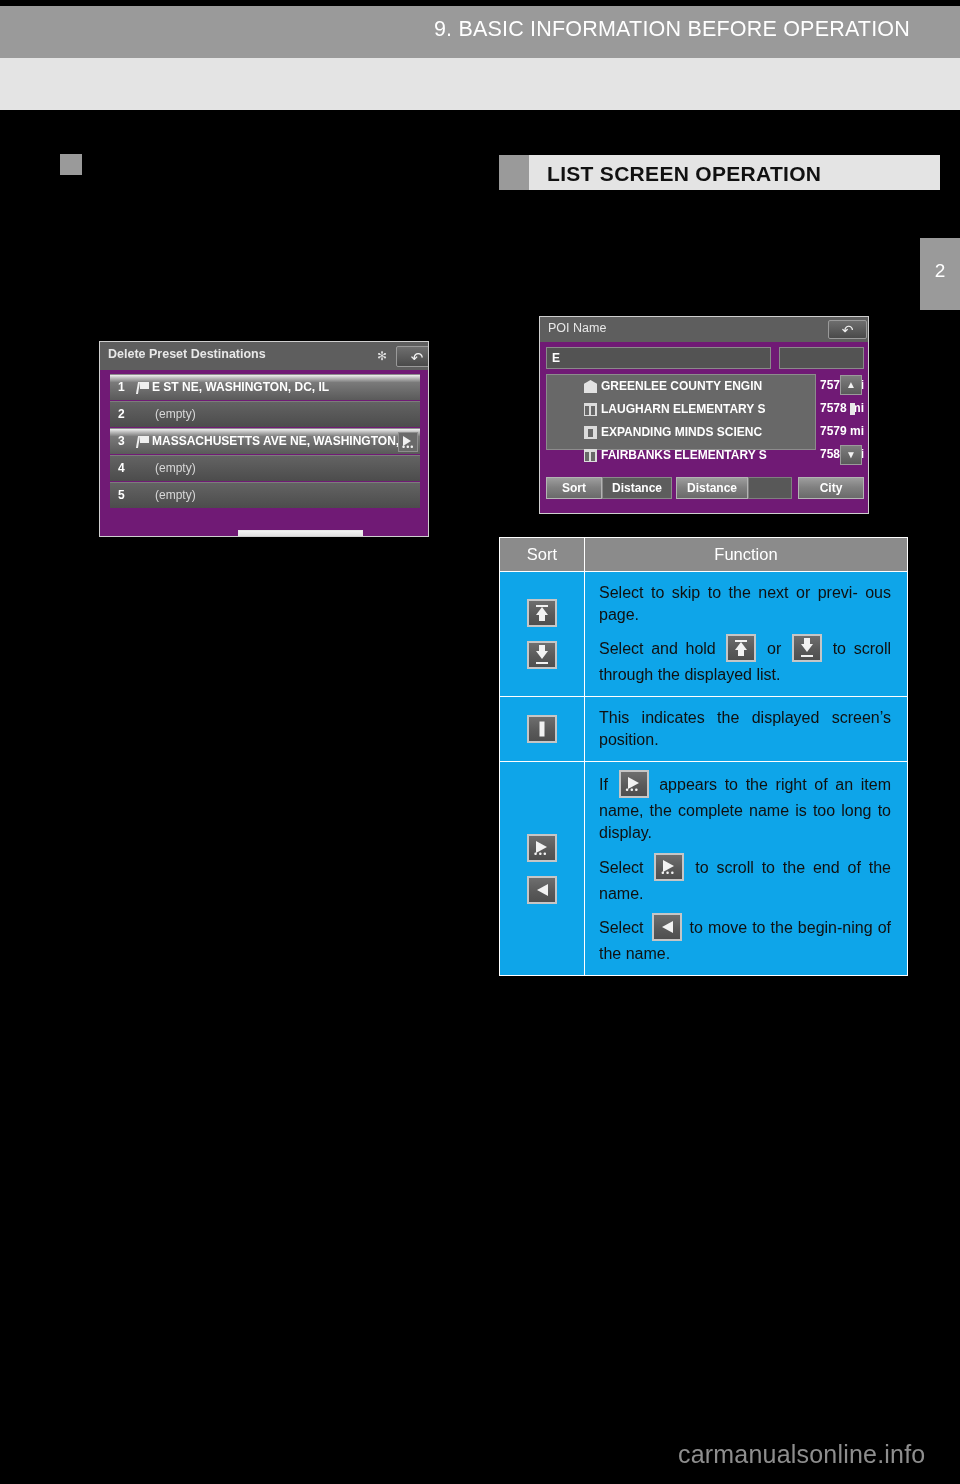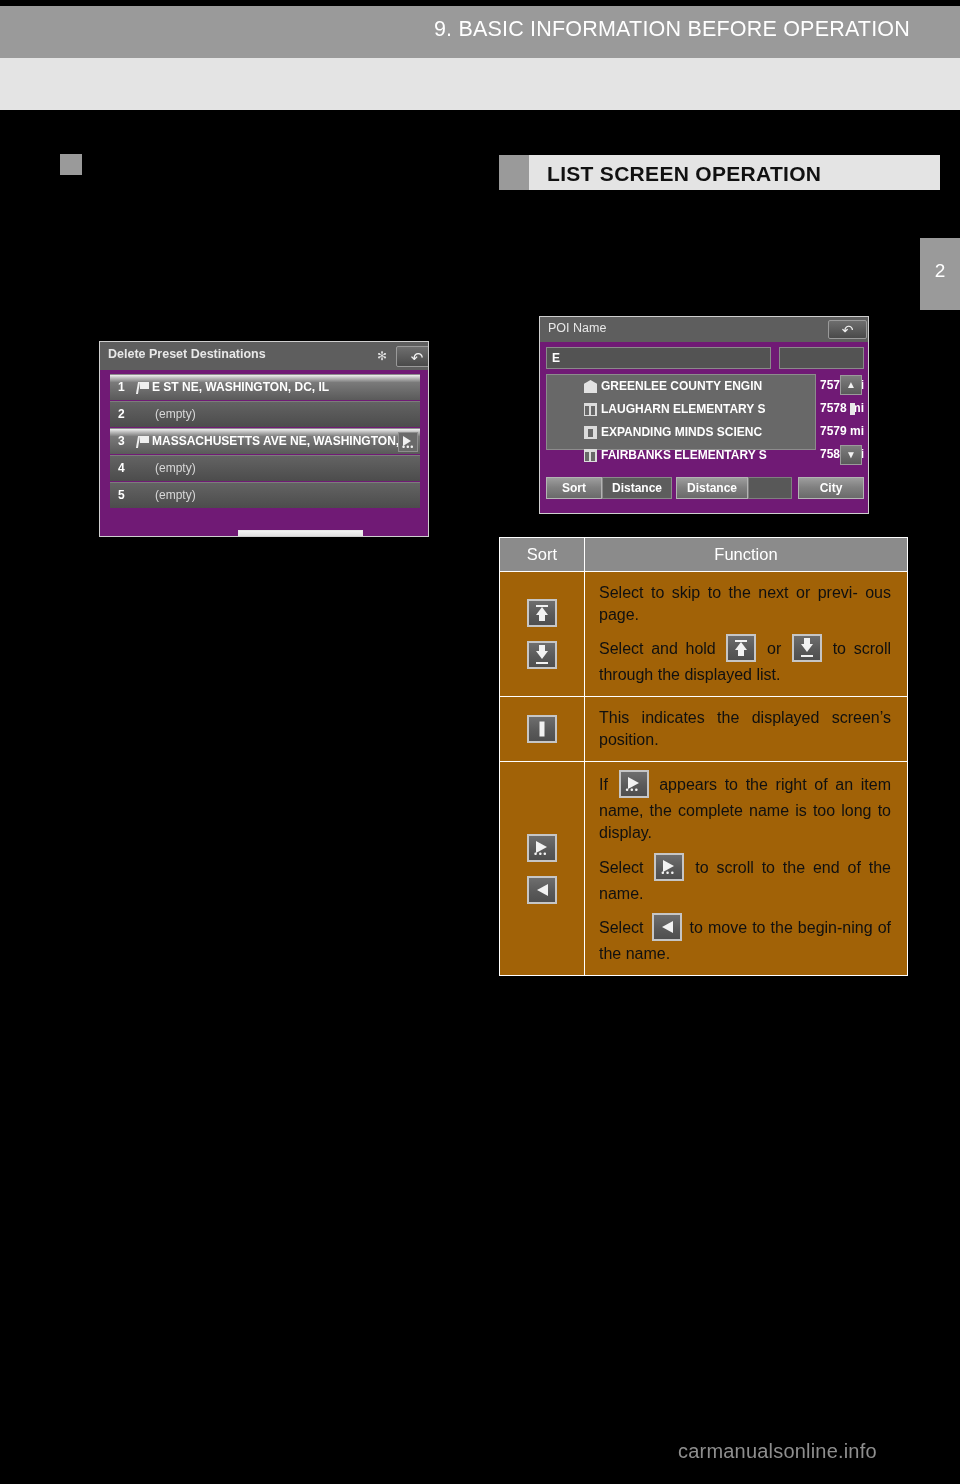--- a/index.html
+++ b/index.html
@@ -382,21 +382,21 @@
   .tbl thead th {
     background: #8b8b8b;
     color: #ffffff;
     font-size: 16.5px;
     font-weight: normal;
     padding: 7px 0;
     text-align: center;
   }
   .tbl .col-icon { width: 84px; }
   .tbl tbody td {
-    background: #a16207;
+    background: #0ea5e9;
     color: #101010;
   }
   .tbl td.cell-icon {
     text-align: center;
     padding: 10px 0;
   }
   .tbl td.cell-func {
     padding: 10px 16px 10px 14px;
     font-size: 16px;
     line-height: 1.38;
@@ -479,21 +479,21 @@
     border-bottom: 6px solid transparent;
   }
   .gstack { display: flex; flex-direction: column; align-items: center; gap: 14px; }
 
   
   .watermark {
     position: absolute;
     left: 678px;
     top: 1440px;
     color: #8e8e8e;
-    font-size: 20px;
+    font-size: 25px;
     letter-spacing: 0.2px;
     font-family: "Liberation Sans", sans-serif;
     white-space: nowrap;
   }
 </style>
 </head>
 <body>
 
 <div id="page">
 

